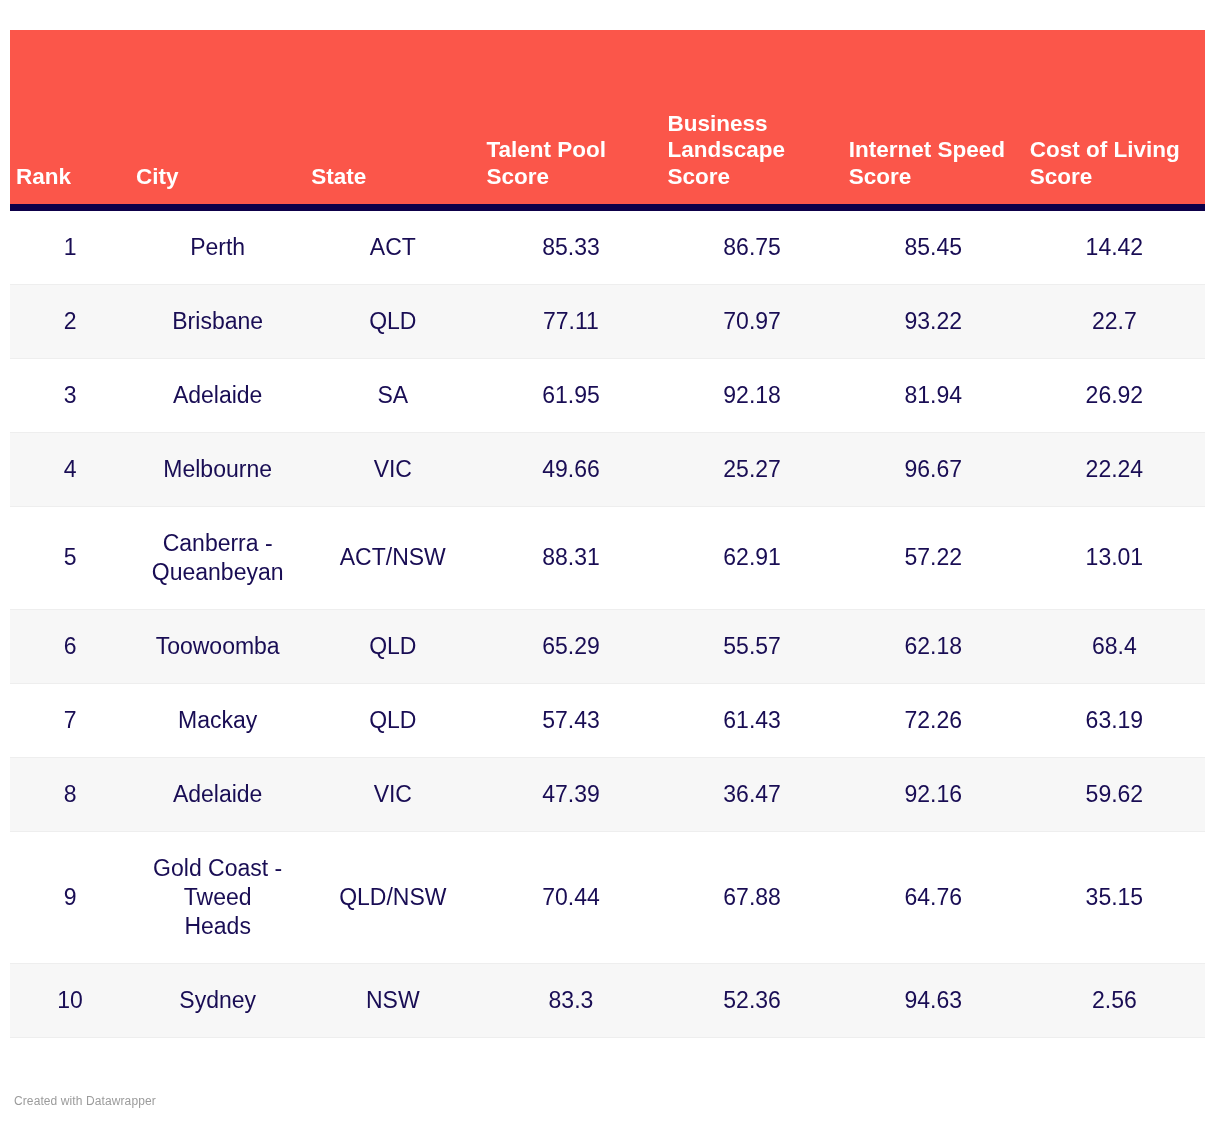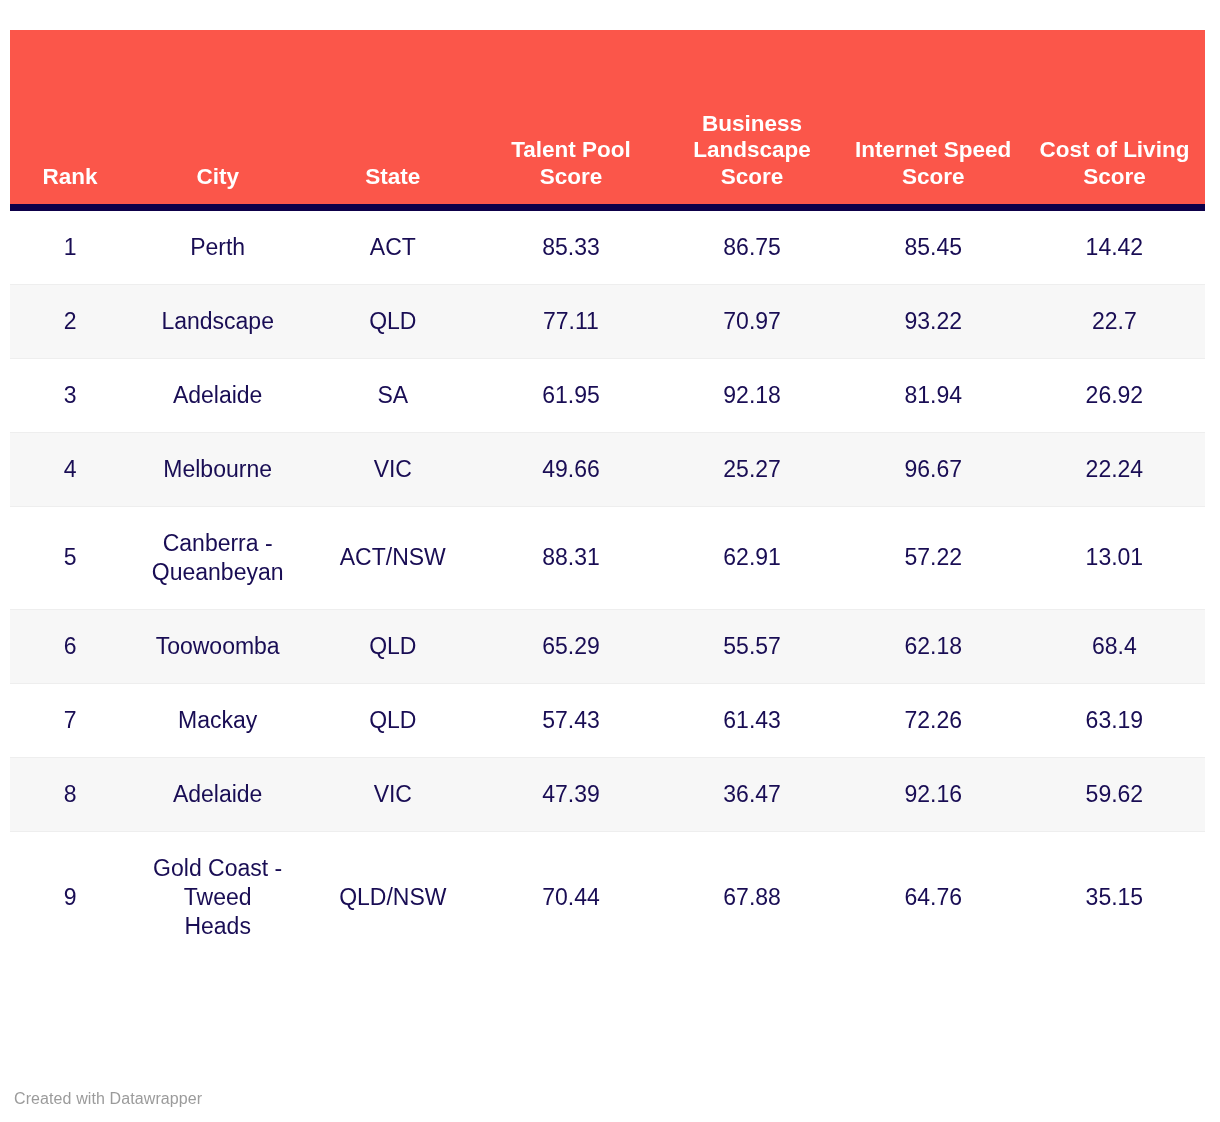--- a/index.html
+++ b/index.html
@@ -29,21 +29,21 @@
   thead tr.header-row {
     background: #fb564a;
   }
 
   thead th {
     background: #fb564a;
     color: #ffffff;
     font-weight: bold;
     font-size: 22.5px;
     line-height: 1.17;
-    text-align: center;
+    text-align: left;
     vertical-align: bottom;
     padding: 0 6px 14px 6px;
     height: 174px;
     border: none;
   }
 
   thead th.col-rank  { width: 120px; }
   thead th.col-city  { width: 175px; }
   thead th.col-state { width: 175px; }
   thead th.col-score { width: 181px; }
@@ -75,21 +75,21 @@
     background: #f7f7f7;
     border-top: 1px solid #eeeeee;
     border-bottom: 1px solid #eeeeee;
   }
 
   
   .dw-footer {
     position: absolute;
     left: 14px;
     bottom: 14px;
-    font-size: 16px;
+    font-size: 12px;
     color: #9b9b9b;
     letter-spacing: 0.1px;
   }
 </style>
 </head>
 <body>
 
 <div class="chart-wrap">
 
   <table class="dw-table">
@@ -121,21 +121,21 @@
           <td class="cell-rank">1</td>
           <td class="cell-city">Perth</td>
           <td class="cell-state">ACT</td>
           <td class="cell-talent">85.33</td>
           <td class="cell-business">86.75</td>
           <td class="cell-internet">85.45</td>
           <td class="cell-cost">14.42</td>
         </tr>
         <tr class="row-even">
           <td class="cell-rank">2</td>
-          <td class="cell-city">Landscape</td>
+          <td class="cell-city">Brisbane</td>
           <td class="cell-state">QLD</td>
           <td class="cell-talent">77.11</td>
           <td class="cell-business">70.97</td>
           <td class="cell-internet">93.22</td>
           <td class="cell-cost">22.7</td>
         </tr>
         <tr class="row-odd">
           <td class="cell-rank">3</td>
           <td class="cell-city">Adelaide</td>
           <td class="cell-state">SA</td>
@@ -194,18 +194,27 @@
           <td class="cell-rank">9</td>
           <td class="cell-city">Gold Coast -
 Tweed
 Heads</td>
           <td class="cell-state">QLD/NSW</td>
           <td class="cell-talent">70.44</td>
           <td class="cell-business">67.88</td>
           <td class="cell-internet">64.76</td>
           <td class="cell-cost">35.15</td>
         </tr>
+        <tr class="row-even">
+          <td class="cell-rank">10</td>
+          <td class="cell-city">Sydney</td>
+          <td class="cell-state">NSW</td>
+          <td class="cell-talent">83.3</td>
+          <td class="cell-business">52.36</td>
+          <td class="cell-internet">94.63</td>
+          <td class="cell-cost">2.56</td>
+        </tr>
       </tbody>
   </table>
 
   <div class="dw-footer">Created with Datawrapper</div>
 
 </div>
 
 </body></html>

